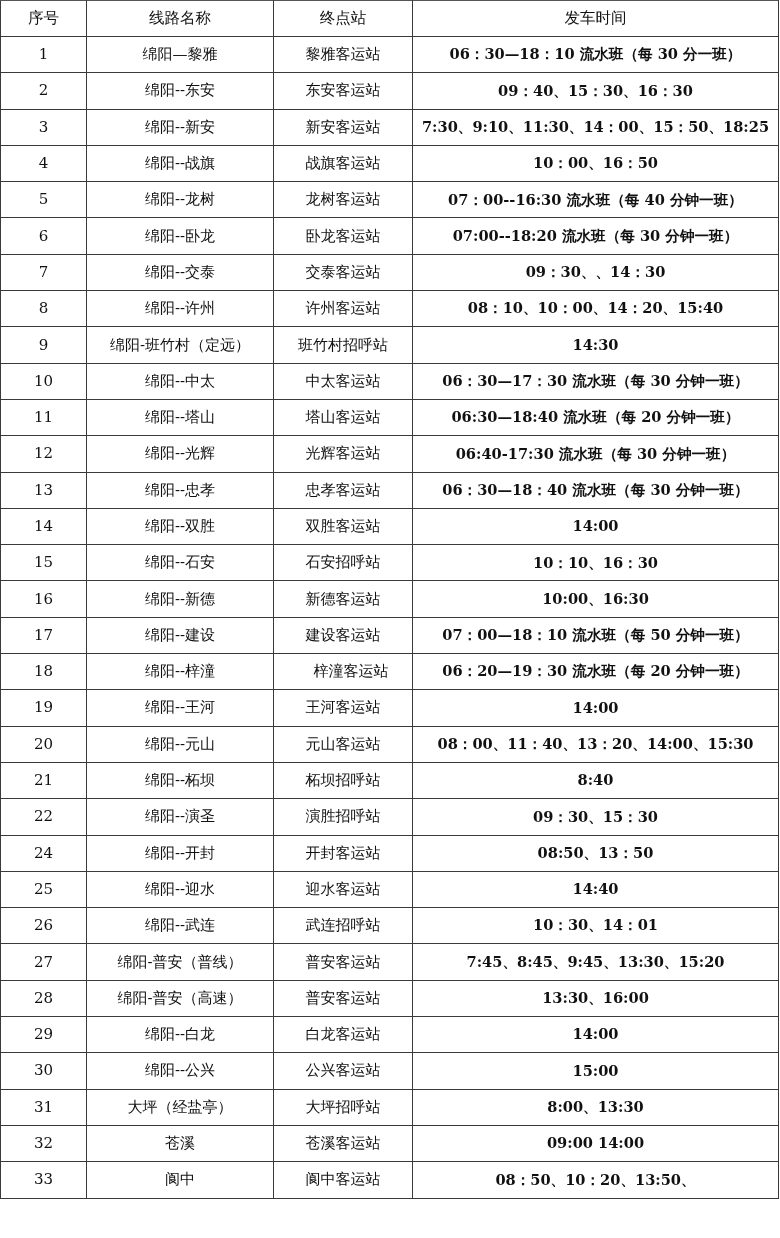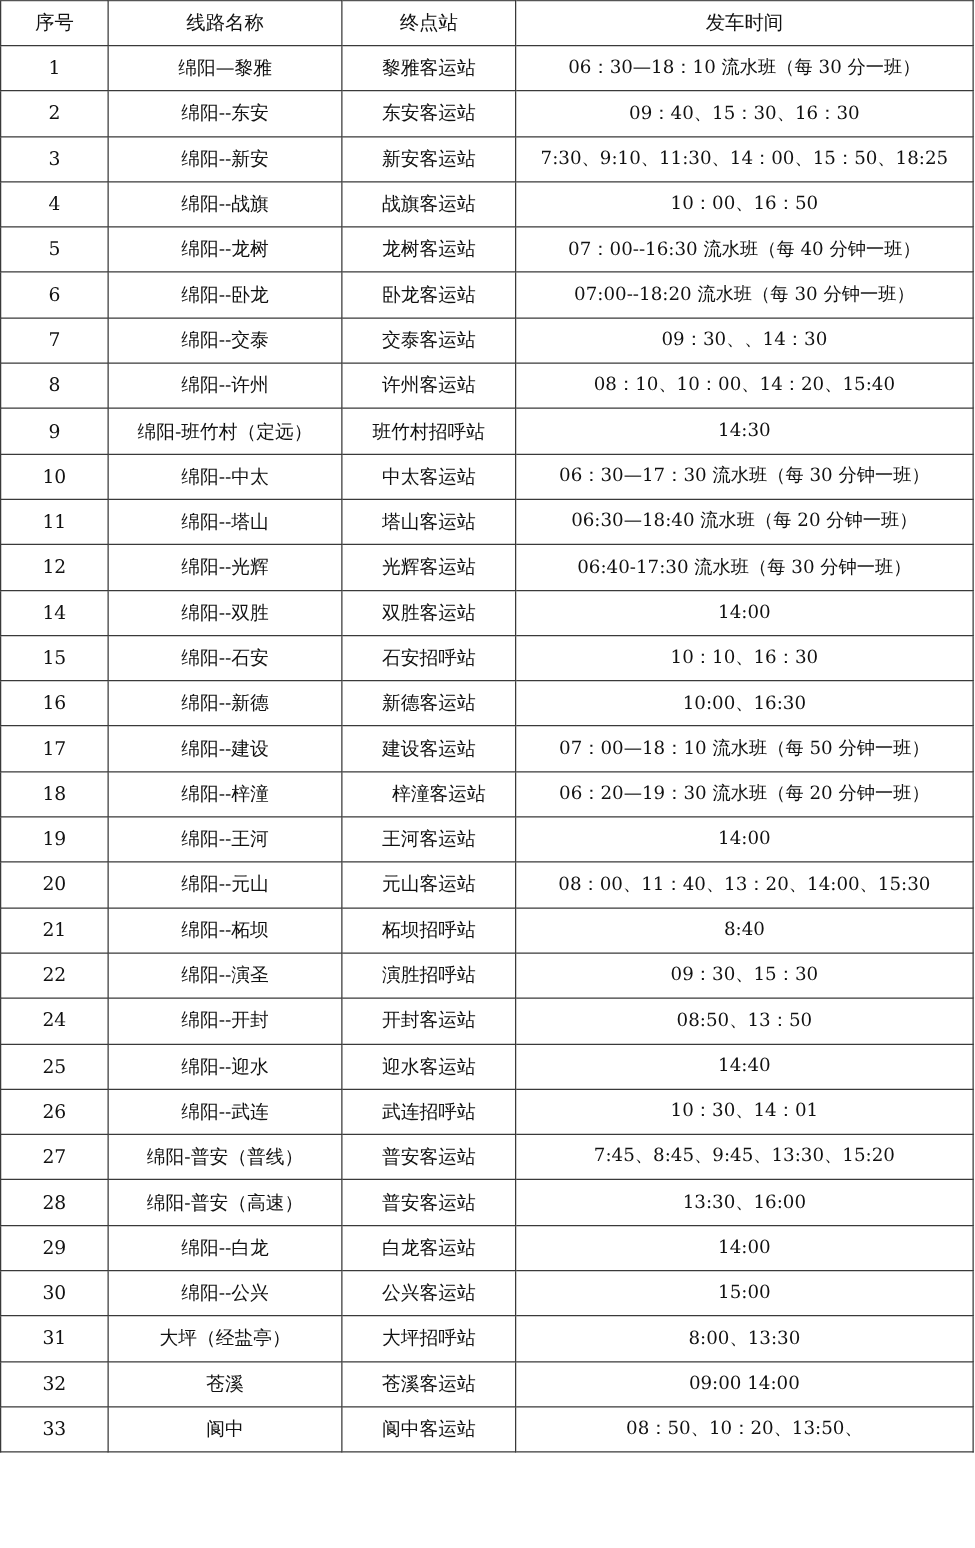--- a/index.html
+++ b/index.html
@@ -23,21 +23,21 @@
     padding: 0 2px;
     text-align: center;
     vertical-align: middle;
     white-space: nowrap;
     overflow: hidden;
     font-weight: normal;
     line-height: 1;
   }
   table.schedule th { height: 35px; font-size: 15.5px; text-align: center; }
   table.schedule tr:first-child th { border-top: 1px solid #555; }
-  table.schedule td.time { letter-spacing: 0; font-size: 14.6px; }
+  table.schedule td.time { letter-spacing: 0; font-size: 14.6px; font-weight: bold; }
   table.schedule td.term-shift { padding-left: 18px; }
 </style>
 </head>
 <body>
 
 <div class="sheet">
   <table class="schedule">
     <colgroup>
       <col class="c-no">
         <col class="c-route">
@@ -119,20 +119,26 @@
     <td>塔山客运站</td>
     <td class="time">06:30—18:40 流水班（每 20 分钟一班）</td>
   </tr>
         <tr>
     <td>12</td>
     <td>绵阳--光辉</td>
     <td>光辉客运站</td>
     <td class="time">06:40-17:30 流水班（每 30 分钟一班）</td>
   </tr>
         <tr>
+    <td>13</td>
+    <td>绵阳--忠孝</td>
+    <td>忠孝客运站</td>
+    <td class="time">06：30—18：40 流水班（每 30 分钟一班）</td>
+  </tr>
+        <tr>
     <td>14</td>
     <td>绵阳--双胜</td>
     <td>双胜客运站</td>
     <td class="time">14:00</td>
   </tr>
         <tr>
     <td>15</td>
     <td>绵阳--石安</td>
     <td>石安招呼站</td>
     <td class="time">10：10、16：30</td>

